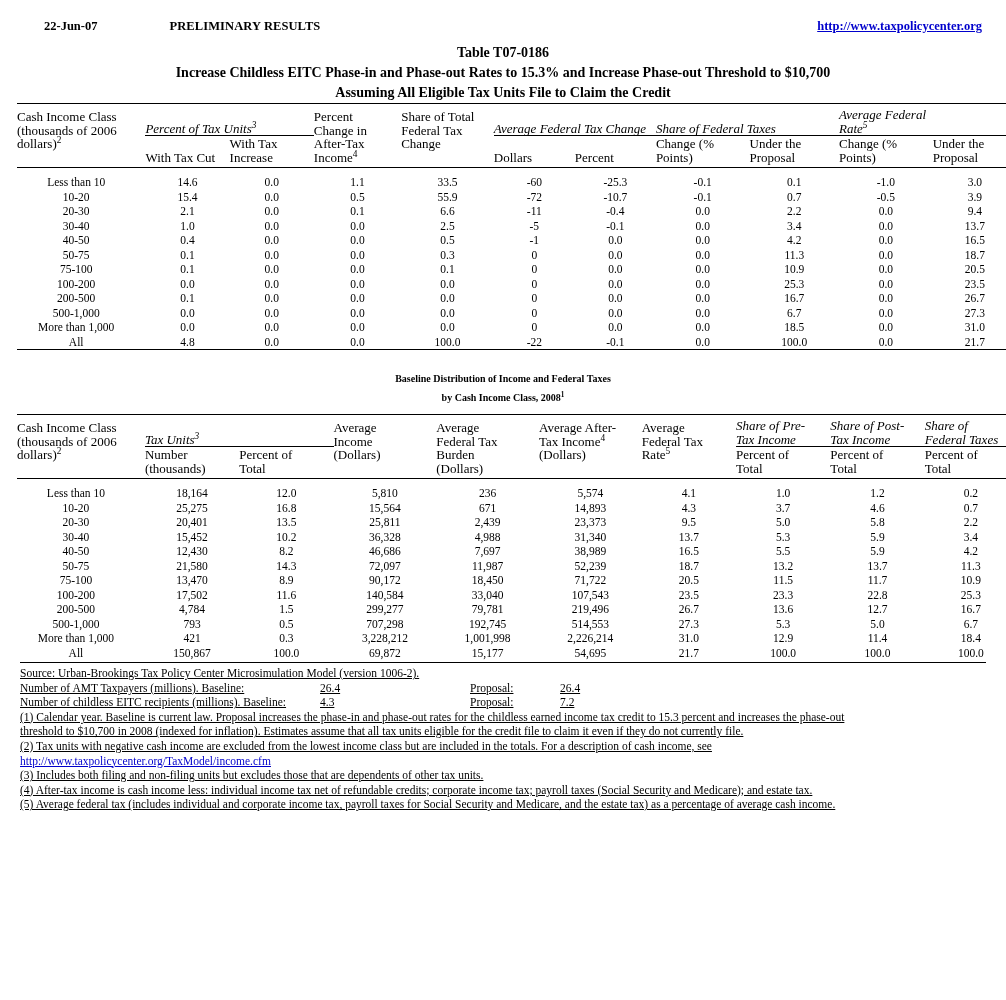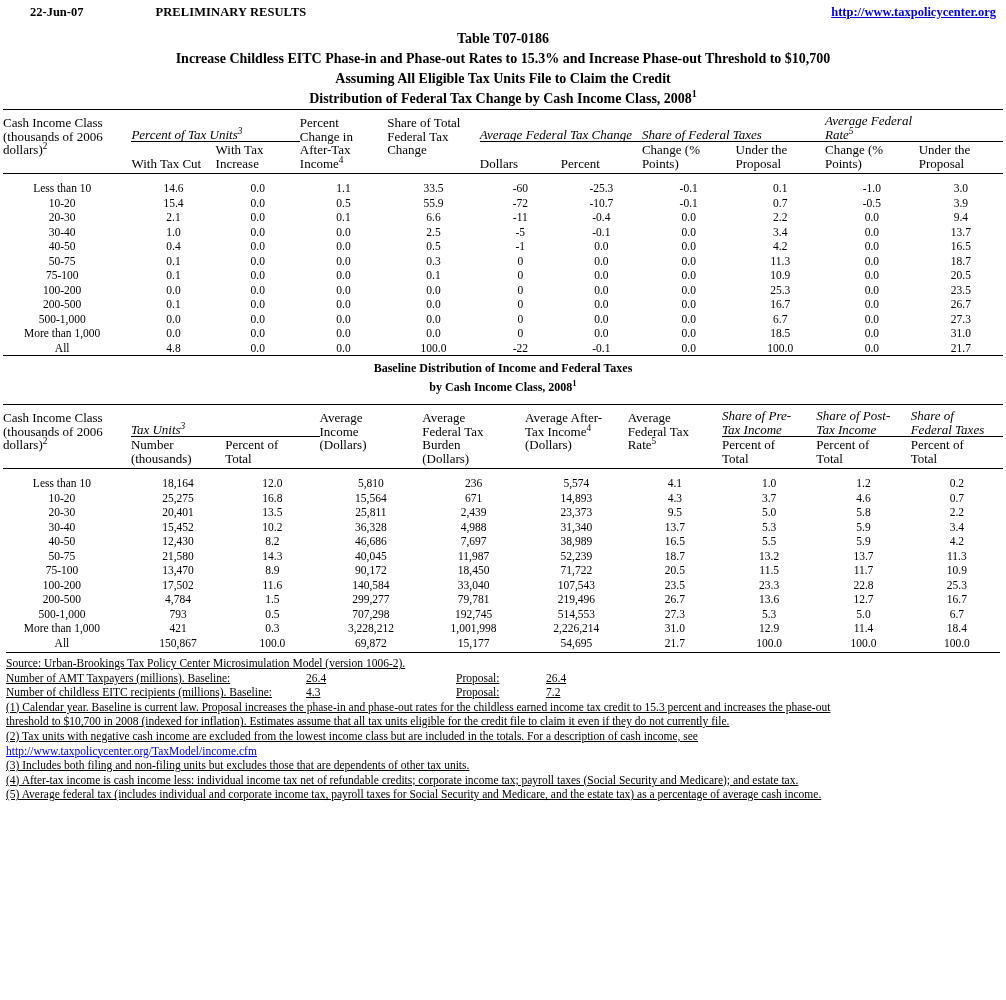--- a/index.html
+++ b/index.html
@@ -11,21 +11,21 @@
     width: 1006px;
     height: 1000px;
     font-family: "Liberation Serif", serif;
     color: #000000;
     font-size: 12px;
     position: relative;
     overflow: hidden;
   }
   .page {
     width: 1006px;
-    padding: 0;
+    padding: 14px;
     box-sizing: border-box;
   }
   
   .topbar {
     display: flex;
     align-items: baseline;
     padding: 5px 6px 0 6px;
     font-size: 12.5px;
     font-weight: bold;
   }
@@ -82,22 +82,23 @@
     text-align: center;
     padding: 1px 2px;
     font-size: 11.5px;
     line-height: 14.5px;
   }
   .spacer-row td { height: 7px; }
   
   .mid-title {
     text-align: center;
     font-weight: bold;
-    font-size: 12px;
+    font-size: 10px;
     line-height: 19px;
+    margin-top: 16px;
   }
   
   .notes {
     margin: 0 6px;
     font-size: 11.5px;
     line-height: 14.6px;
     text-decoration: underline;
   }
   .notes .hr {
     border-top: 1.1px solid #000;
@@ -120,21 +121,20 @@
     <span class="date">22-Jun-07</span>
     <span class="prelim">PRELIMINARY RESULTS</span>
     <span class="spacer"></span>
     <a class="url" href="#">http://www.taxpolicycenter.org</a>
   </div>
 
   <div class="title-block">
     <div class="t">Table T07-0186</div>
     <div class="t">Increase Childless EITC Phase-in and Phase-out Rates to 15.3% and Increase Phase-out Threshold to $10,700</div>
     <div class="t">Assuming All Eligible Tax Units File to Claim the Credit</div>
-    <div class="t"><span>Distribution of Federal Tax Change by Cash Income Class, 2008</span><sup>1</sup></div>
   </div>
 
   <table class="tbl">
     <colgroup>
       <col style="width:122px">
       <col style="width:80px">
         <col style="width:80px">
       <col style="width:83px">
       <col style="width:88px">
       <col style="width:77px">
@@ -520,21 +520,21 @@
           <td>38,989</td>
           <td>16.5</td>
           <td>5.5</td>
           <td>5.9</td>
           <td>4.2</td>
         </tr>
         <tr class="data">
           <td class="rowlabel">50-75</td>
           <td>21,580</td>
           <td>14.3</td>
-          <td>40,045</td>
+          <td>72,097</td>
           <td>11,987</td>
           <td>52,239</td>
           <td>18.7</td>
           <td>13.2</td>
           <td>13.7</td>
           <td>11.3</td>
         </tr>
         <tr class="data">
           <td class="rowlabel">75-100</td>
           <td>13,470</td>

